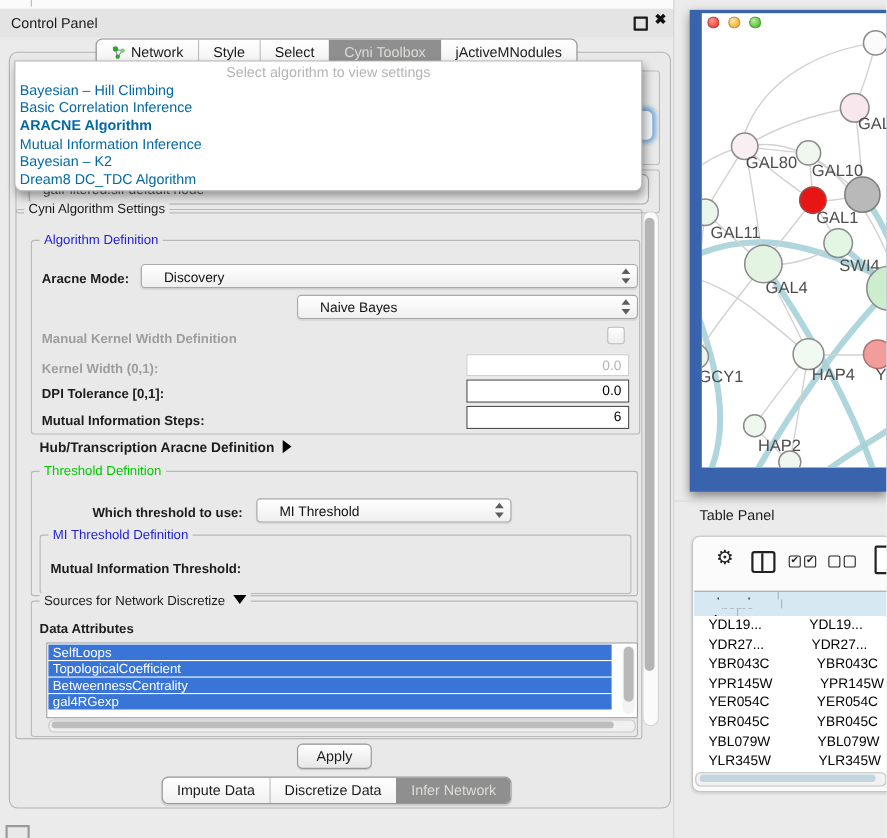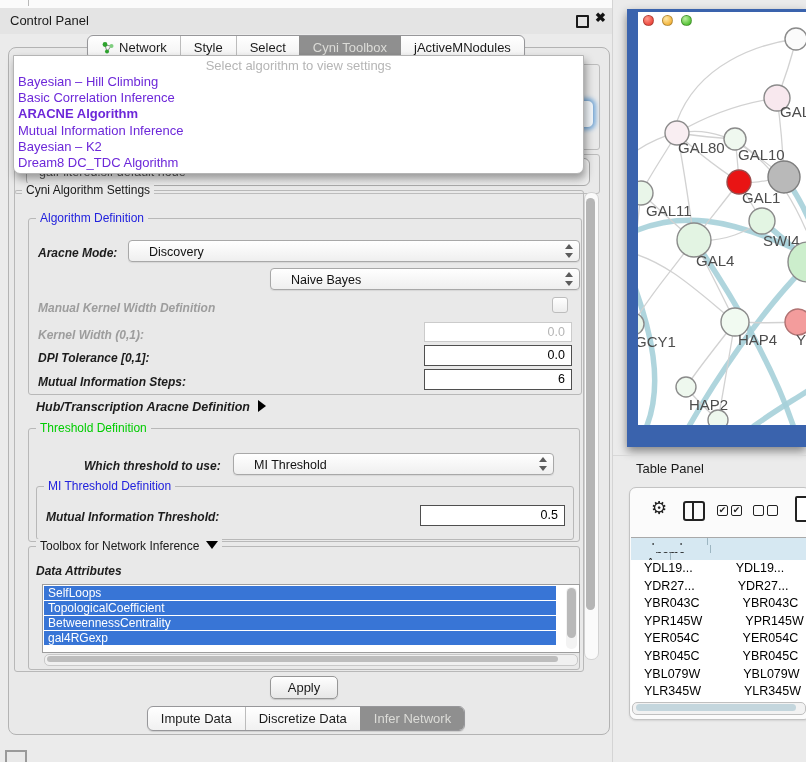--- a/index.html
+++ b/index.html
@@ -34,27 +34,27 @@
              background:#f2f7fb;box-shadow:0 0 4px 2px #7fb0dd;z-index:1;}
   #frag-combo{position:absolute;left:26px;top:158px;width:564px;height:28px;border:1px solid #ababab;border-radius:6px;
               background:linear-gradient(#ffffff,#ededed);z-index:1;font-size:12.5px;color:#555;
               line-height:26px;padding-left:12px;box-sizing:border-box;}
 
   
   #algo-popup{position:absolute;left:13px;top:55px;width:569px;height:117px;background:#ffffff;
               border:1px solid #b5b5b5;border-radius:0 0 7px 7px;z-index:30;
               box-shadow:2px 5px 9px rgba(0,0,0,.38);overflow:hidden;}
   .menu-placeholder{height:17px;line-height:17px;text-align:center;color:#b5b5b5;font-size:13px;margin-top:1px;}
-  .menu-item{height:16.2px;line-height:16.2px;padding-left:4px;font-size:13px;color:#6d28d9;}
+  .menu-item{height:16.2px;line-height:16.2px;padding-left:4px;font-size:13px;color:#0369a1;}
   .menu-item.bold{font-weight:bold;}
 
   
   .gbox{position:absolute;border:1px solid #b8b8b8;border-radius:3px;z-index:2;}
   .gtitle{position:absolute;top:-8px;left:7px;background:#e9e9e9;padding:0 4px;font-size:12px;white-space:nowrap;}
-  .flabel{position:absolute;font-size:12px;font-weight:bold;color:#1c1c1c;white-space:nowrap;z-index:3;font-style:italic;}
+  .flabel{position:absolute;font-size:12px;font-weight:bold;color:#1c1c1c;white-space:nowrap;z-index:3;}
   .flabel.dis{color:#9d9d9d;}
   .combo{position:absolute;height:22px;border:1px solid #a8a8a8;border-radius:4px;z-index:3;
          background:linear-gradient(#ffffff,#efefef);font-size:12.5px;line-height:22px;
          padding-left:20px;box-sizing:border-box;color:#111;box-shadow:0 1px 1px rgba(0,0,0,.08);}
   .spin{position:absolute;right:6px;top:50%;width:8px;height:14px;margin-top:-7px;}
   .spin:before{content:"";position:absolute;top:0;left:0;border:4px solid transparent;border-bottom:5px solid #5c5c5c;border-top:none;}
   .spin:after{content:"";position:absolute;bottom:0;left:0;border:4px solid transparent;border-top:5px solid #5c5c5c;border-bottom:none;}
   .field{position:absolute;background:#fff;text-align:right;font-size:12.5px;padding-right:6px;box-sizing:border-box;z-index:3;}
   .field.active{border:1px solid #4f4f4f;height:21px;line-height:19px;color:#000;}
   .field.disabled{border:1px solid #cbcbcb;height:20px;line-height:18px;color:#b5b5b5;}
@@ -214,32 +214,31 @@
   <div class="field active" style="left:424px;top:369px;width:148px;">6</div>
 
   <div class="flabel" style="left:36px;top:400px;font-size:12.5px;">
     <span>Hub/Transcription Aracne Definition</span><span class="tri-right"></span>
   </div>
 
   <div class="gbox" style="left:28px;top:428px;width:550px;height:112px;">
     <span class="gtitle" style="color:#00cc00;">Threshold Definition</span>
   </div>
   <div class="flabel" style="left:84px;top:459px;">Which threshold to use:</div>
-  <div class="combo" style="left:233px;top:453px;width:321px;">
+  <div class="combo" style="left:233px;top:453px;width:232px;">
     <span>MI Threshold</span>
     <span class="spin"></span>
   </div>
   <div class="gbox" style="left:36px;top:486px;width:536px;height:52px;">
     <span class="gtitle" style="color:#2222dd;">MI Threshold Definition</span>
   </div>
   <div class="flabel" style="left:46px;top:510px;">Mutual Information Threshold:</div>
-  <div class="field active" style="left:420px;top:505px;width:145px;">0.5</div>
 
   <div class="gbox" style="left:28px;top:546px;width:550px;height:122px;">
-    <span class="gtitle" style="color:#1a1a1a;"><span>Toolbox for Network Inference</span><span class="tri-down"></span></span>
+    <span class="gtitle" style="color:#1a1a1a;"><span>Sources for Network Discretize</span><span class="tri-down"></span></span>
   </div>
   <div class="flabel" style="left:36px;top:564px;">Data Attributes</div>
   <div id="attr-list">
     <div id="attr-items">
         <div class="attr-item">SelfLoops</div>
         <div class="attr-item">TopologicalCoefficient</div>
         <div class="attr-item">BetweennessCentrality</div>
         <div class="attr-item">gal4RGexp</div>
       </div>
     <div id="attr-vscroll">

